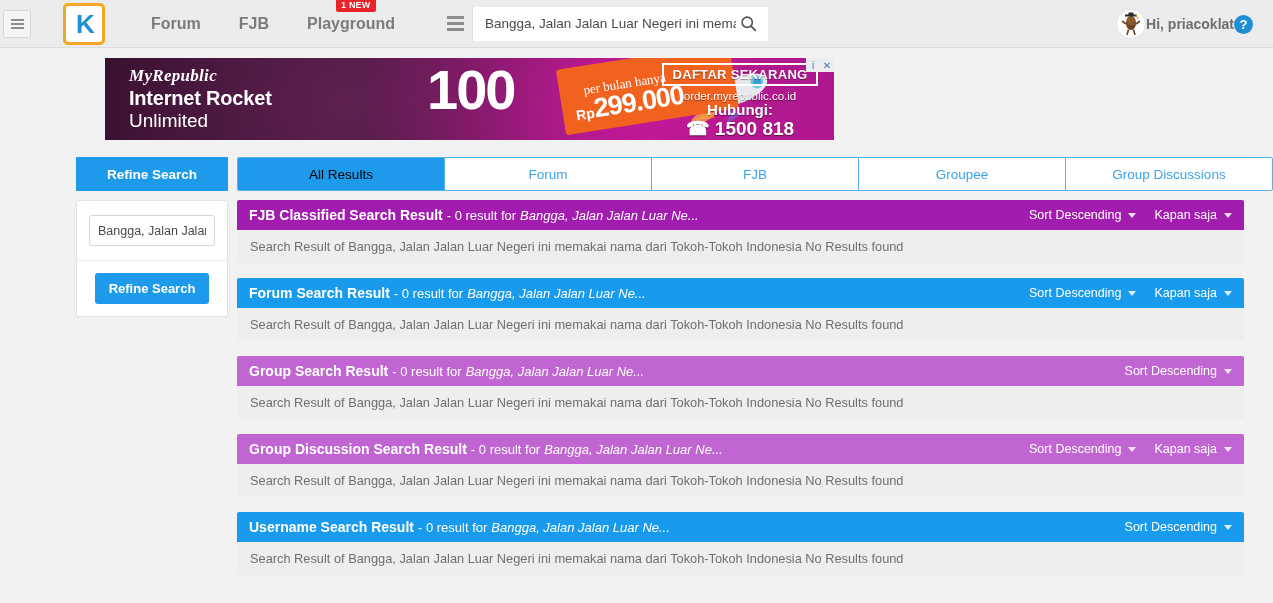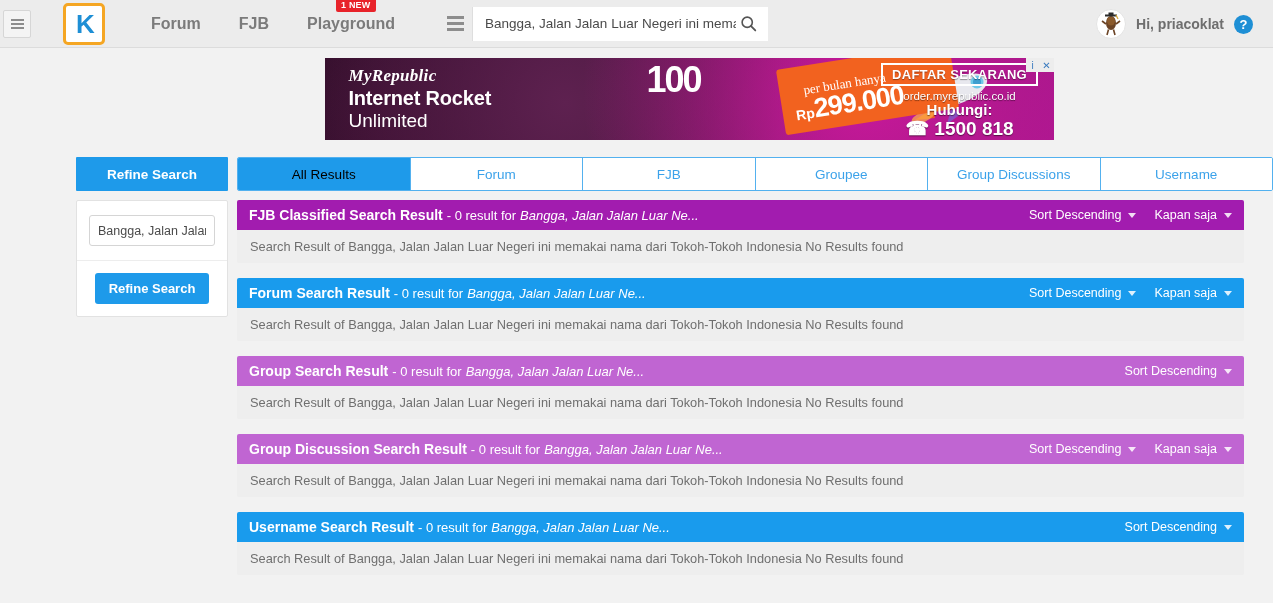--- a/index.html
+++ b/index.html
@@ -99,21 +99,21 @@
   }
   .search-icon-btn {
     width: 24px; height: 24px;
     display: flex; align-items: center; justify-content: center;
     cursor: pointer;
   }
 
   .user-area {
     position: absolute;
     right: 20px; top: 0; height: 48px;
-    display: flex; align-items: center; gap: 10px;
+    display: flex; align-items: center; 
   }
   .avatar {
     width: 30px; height: 30px;
     border-radius: 50%;
     background: #fff;
     border: 1px solid #e4e4e4;
     overflow: hidden;
     display: flex; align-items: center; justify-content: center;
     cursor: pointer;
   }
@@ -128,21 +128,20 @@
     cursor: pointer;
   }
 
   
   .ad-row {
     margin-top: 10px;
     height: 82px;
     display: flex;
     align-items: flex-start;
     padding-left: 105px;
-    justify-content: center;
   }
   .ad-banner {
     width: 729px; height: 82px;
     position: relative;
     overflow: hidden;
     background:
       radial-gradient(circle at 74% 40%, #c9189b 0%, rgba(201,24,155,0) 52%),
       radial-gradient(circle at 33% 55%, #5e2150 0%, rgba(94,33,80,0) 55%),
       radial-gradient(circle at 8% 80%, #3a1030 0%, rgba(58,16,48,0) 60%),
       linear-gradient(115deg, #1b0a18 0%, #3d1435 35%, #7b1c68 65%, #a5178c 100%);
@@ -154,21 +153,21 @@
     font-style: italic;
     font-size: 17px;
     font-weight: bold;
     letter-spacing: 0.3px;
   }
   .ad-head1 { font-size: 20px; font-weight: bold; margin-top: 1px; letter-spacing: -0.2px; }
   .ad-head2 { font-size: 19px; font-weight: normal; margin-top: 0px; letter-spacing: 0px; }
   .ad-100 {
     position: absolute;
     left: 322px; top: 4px;
-    font-size: 36px; font-weight: bold; color: #fff;
+    font-size: 56px; font-weight: bold; color: #fff;
     letter-spacing: -2px; line-height: 1;
   }
   .ad-mbps {
     position: absolute;
     left: 464px; top: 54px;
     font-size: 14px; font-weight: bold; color: #fff;
   }
   .ad-tag {
     position: absolute;
     left: 455px; top: -2px;
@@ -479,21 +478,20 @@
 </div>
 
 <div class="tabs-row">
   <div class="refine-btn">Refine Search</div>
   <div class="tabs">
     <div class="tab active">All Results</div>
     <div class="tab">Forum</div>
     <div class="tab">FJB</div>
     <div class="tab">Groupee</div>
     <div class="tab">Group Discussions</div>
-    <div class="tab">Username</div>
   </div>
 </div>
 
 <div class="content-row">
 
   <div class="sidebar">
     <div class="sidebar-top">
       <input class="sidebar-input" type="text" value="Bangga, Jalan Jalan Luar Negeri ini memakai nama dari Tokoh-Tokoh Indonesia" placeholder="Search keyword" style="">
     </div>
     <div class="sidebar-bottom">

